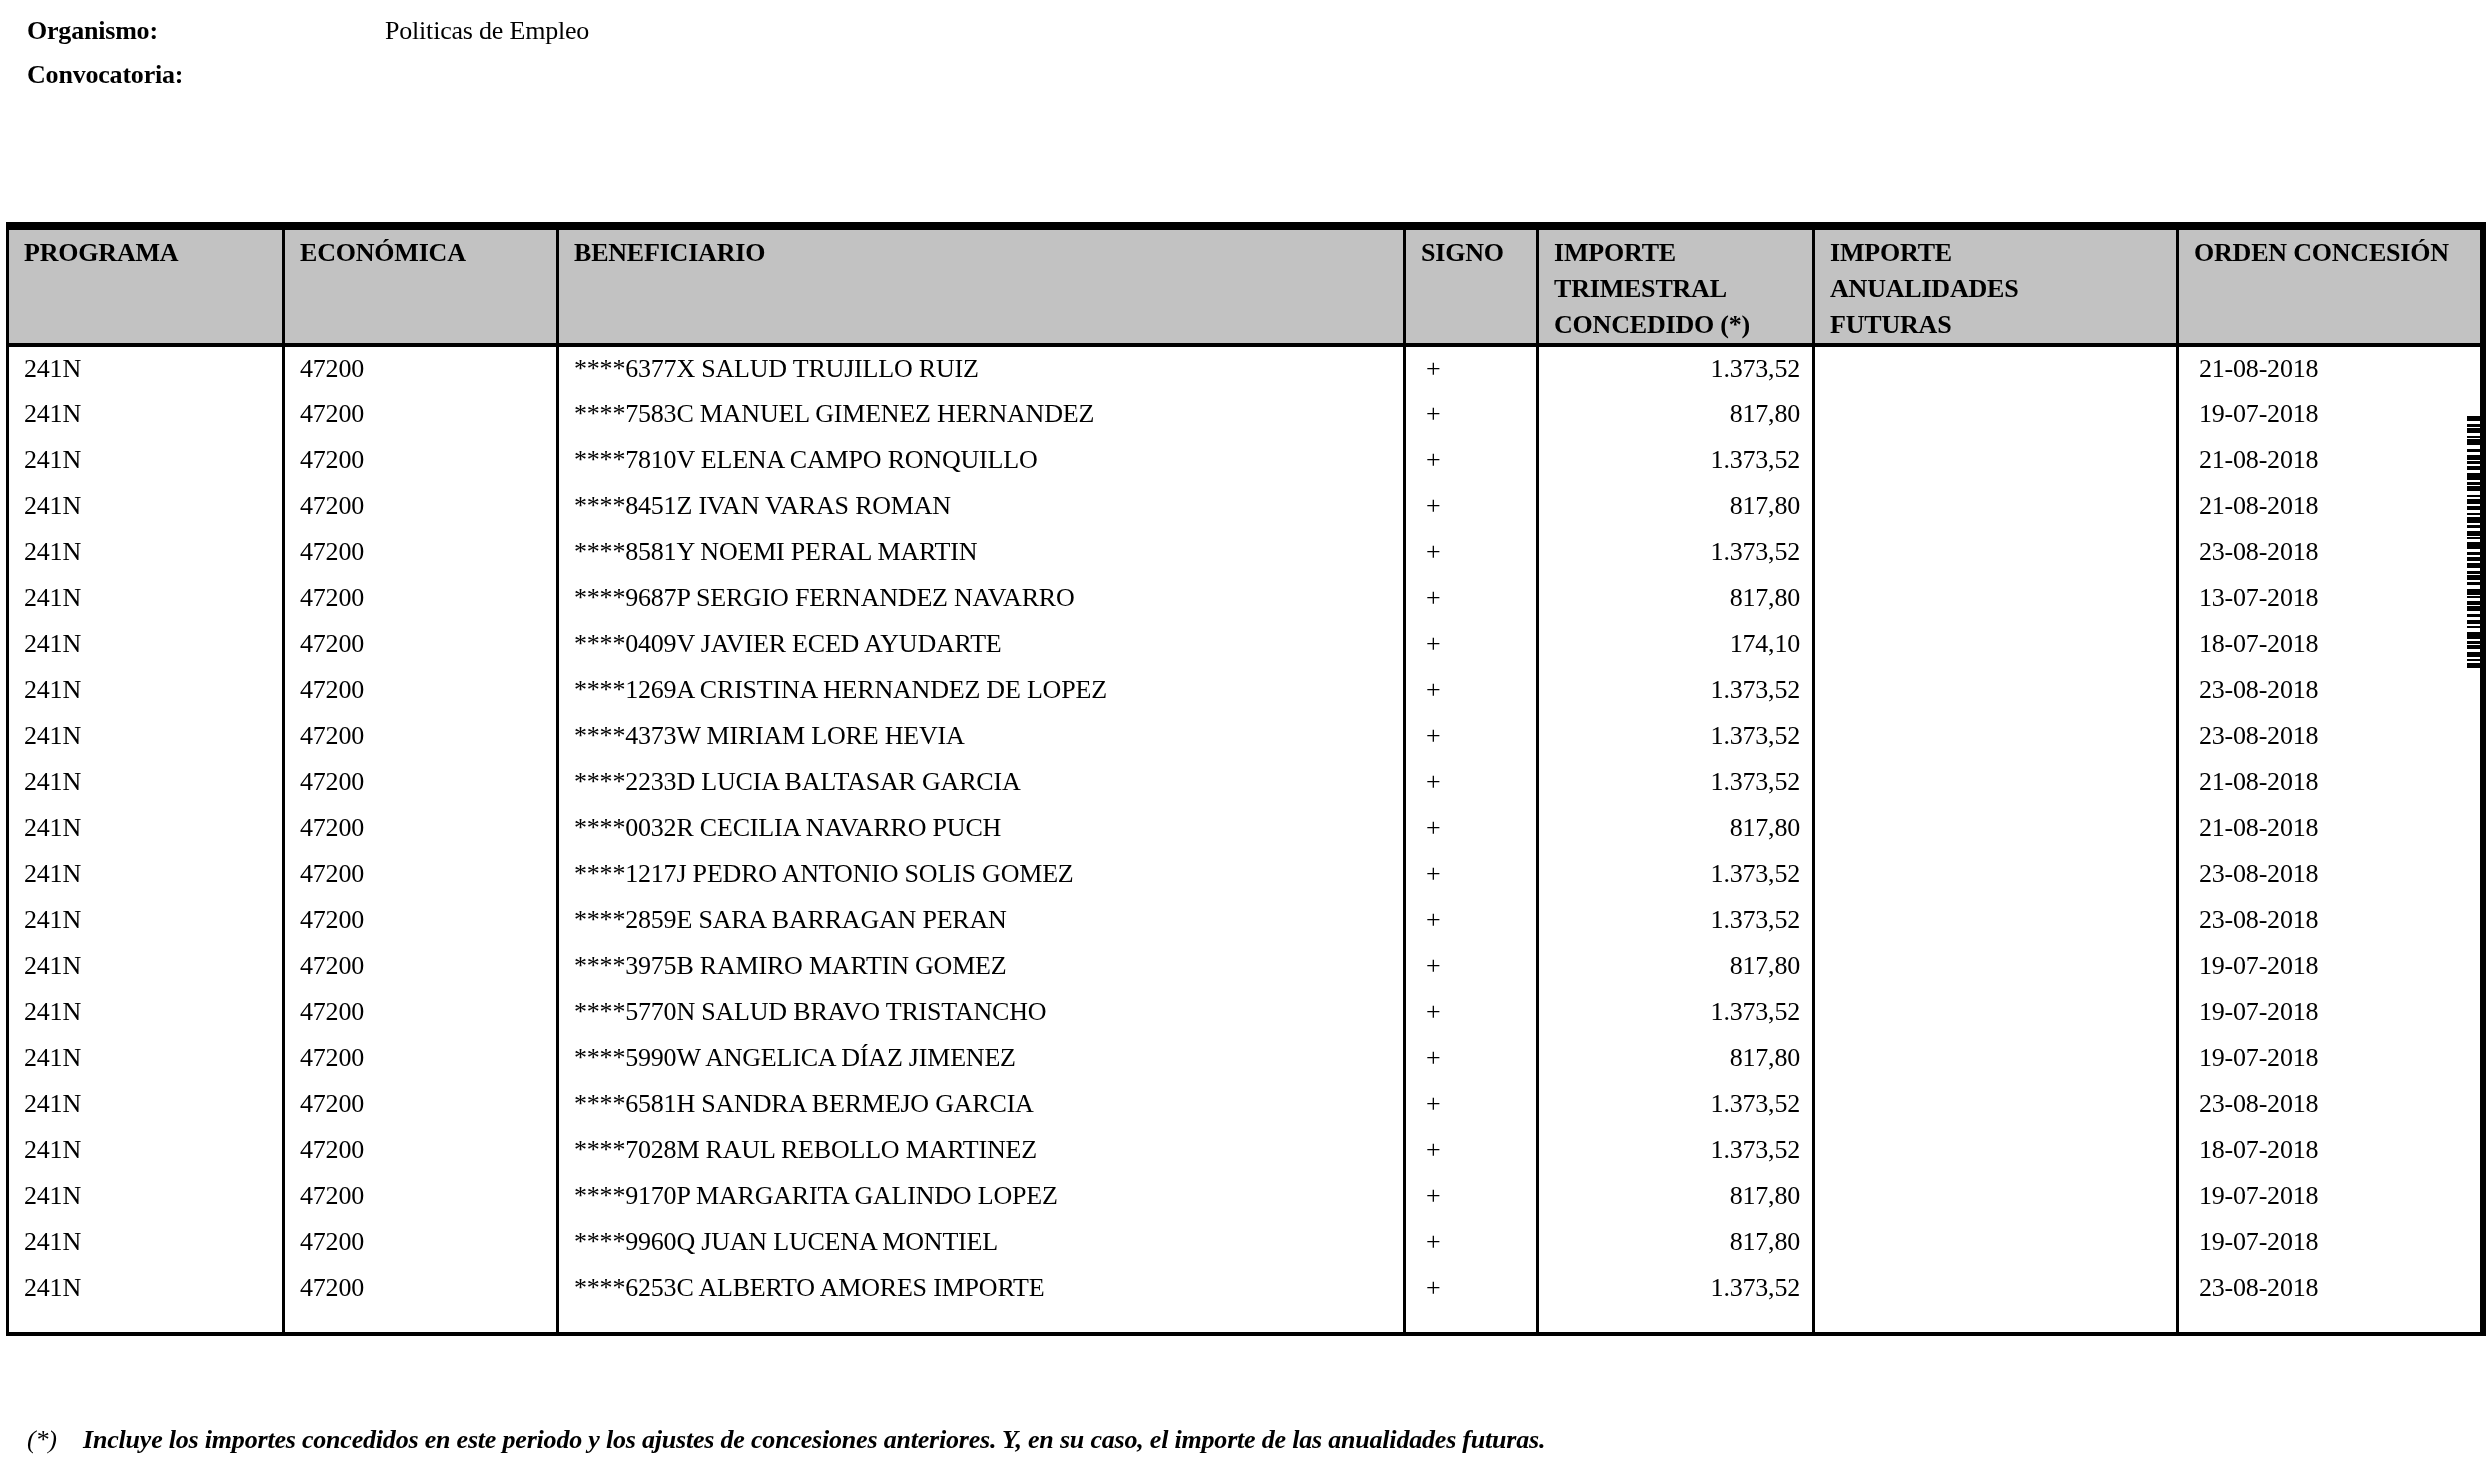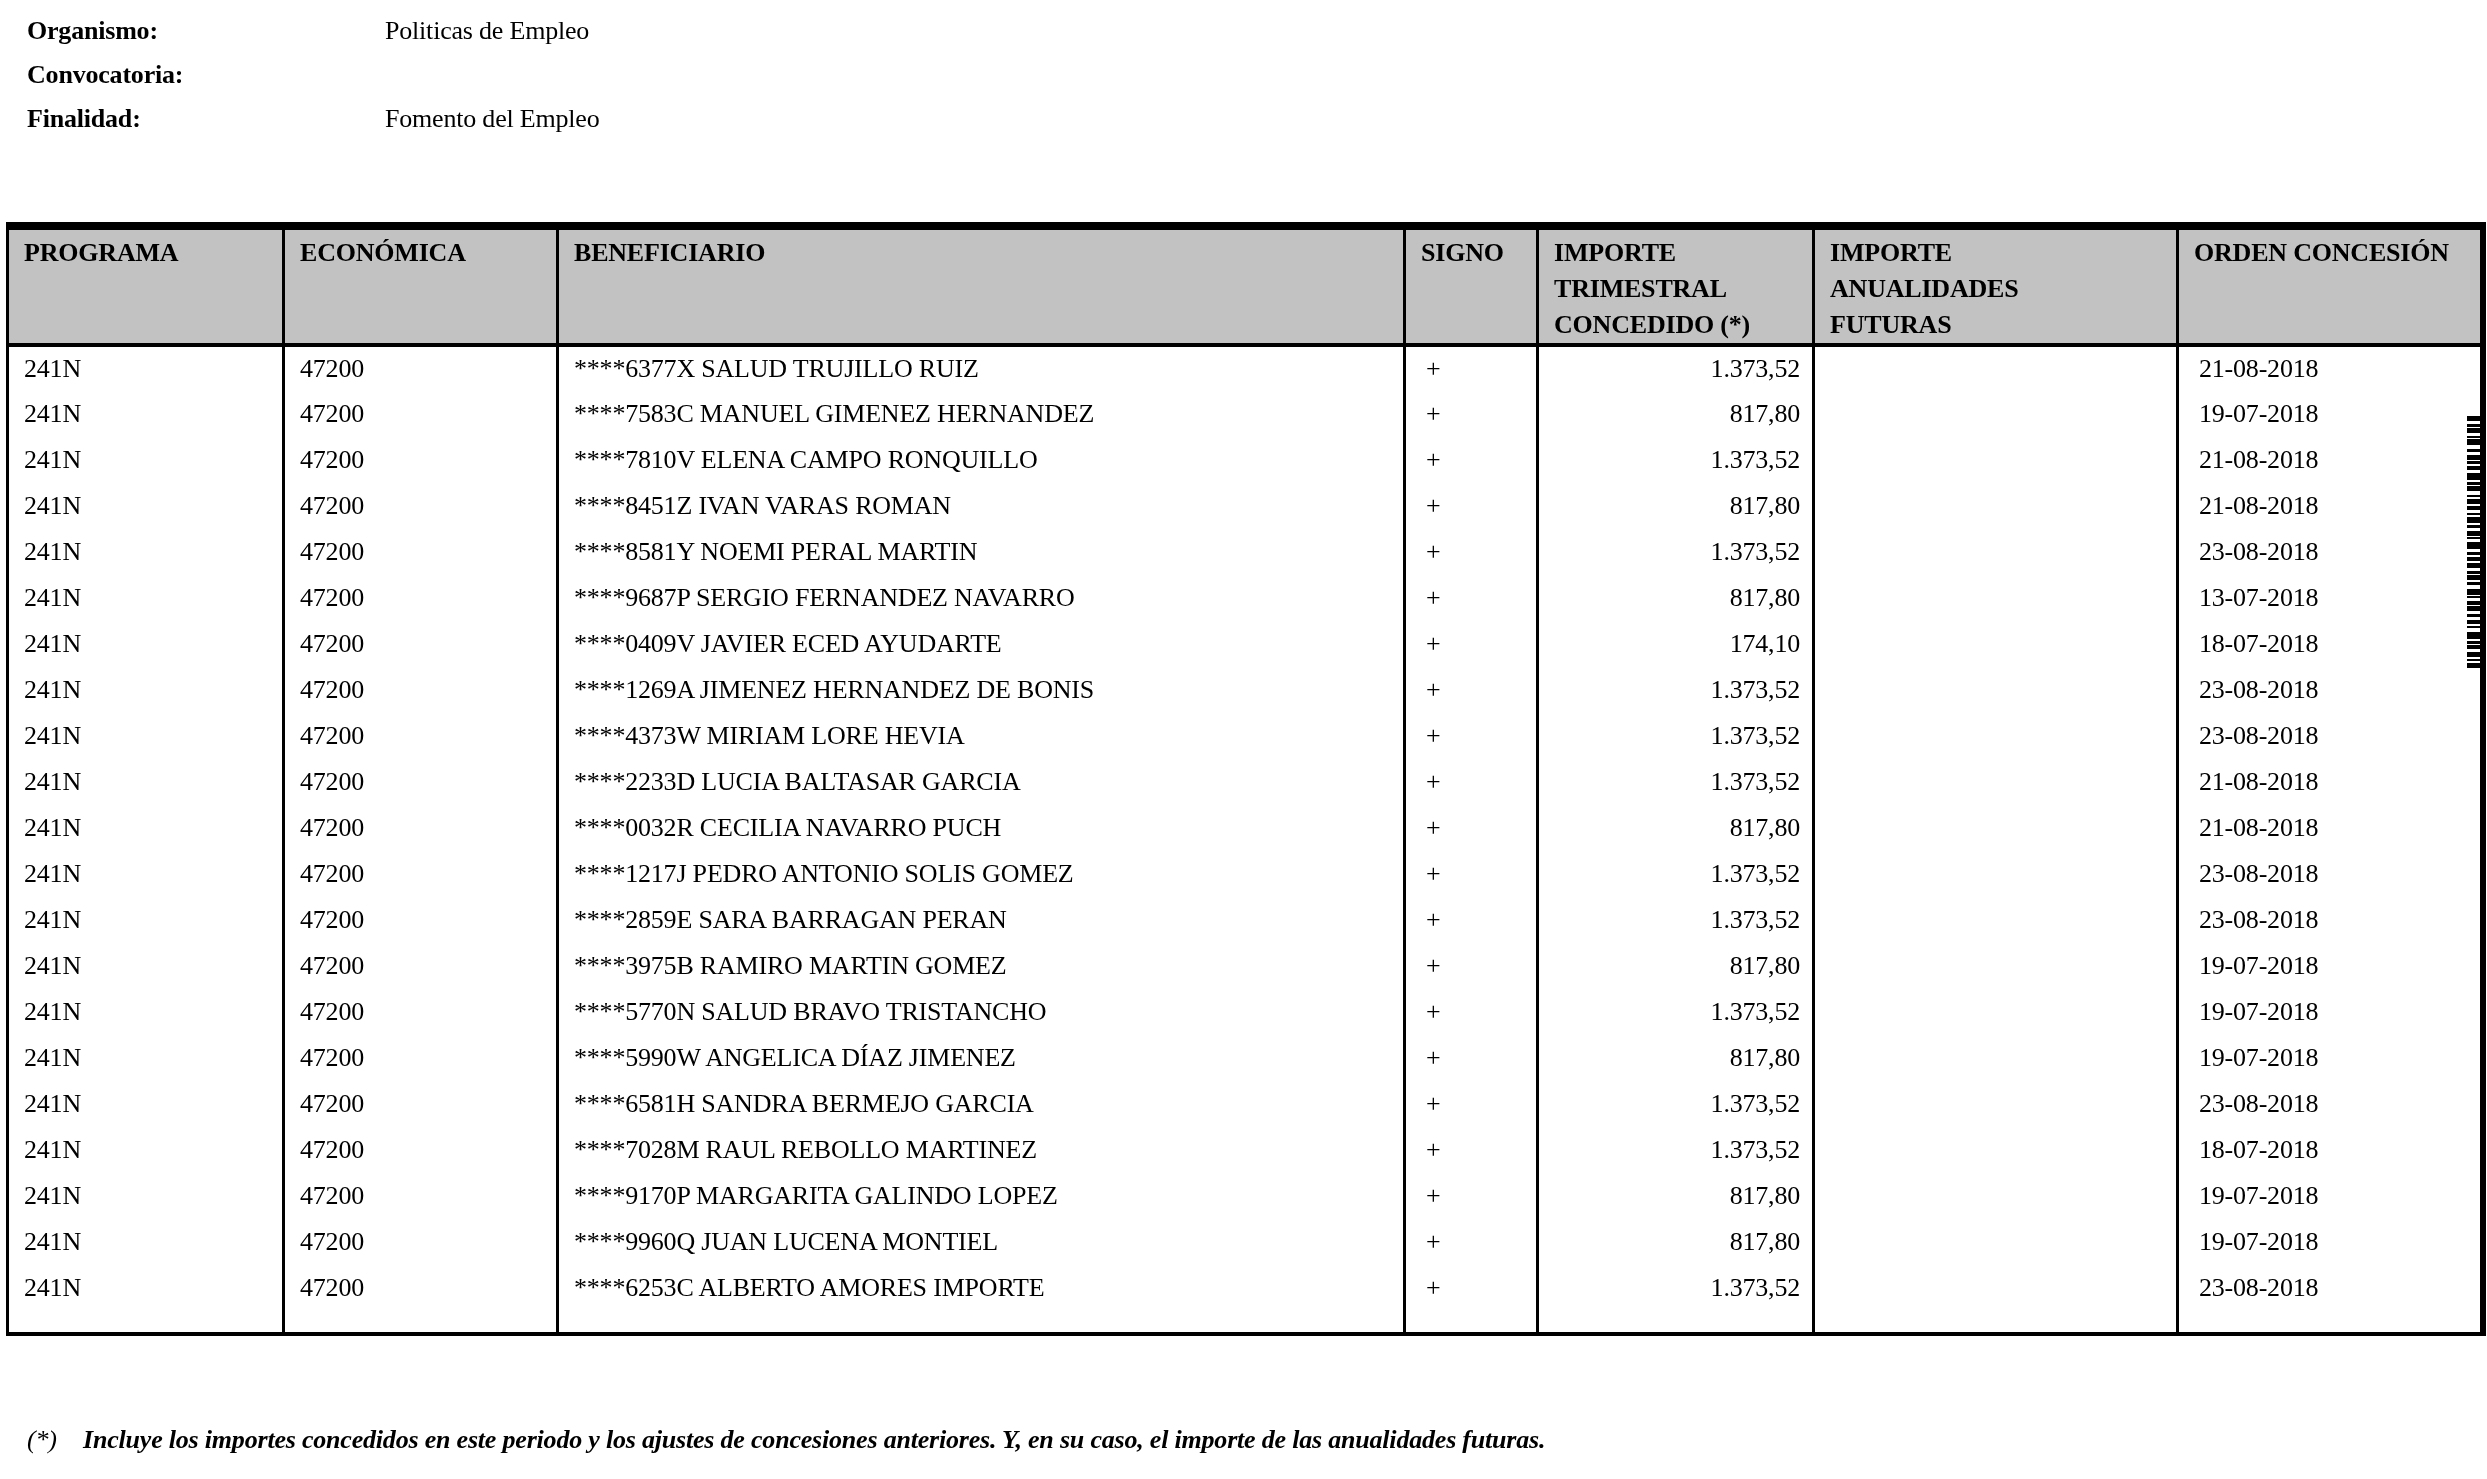--- a/index.html
+++ b/index.html
@@ -80,24 +80,20 @@
 <div class="page">
 
   <div class="meta">
     <div class="meta-row">
       <div class="meta-label">Organismo:</div>
       <div class="meta-value">Politicas de Empleo</div>
     </div>
     <div class="meta-row">
       <div class="meta-label">Convocatoria:</div>
     </div>
-    <div class="meta-row">
-      <div class="meta-label">Finalidad:</div>
-      <div class="meta-value">Fomento del Empleo</div>
-    </div>
   </div>
 
   <table class="grants">
     <colgroup>
       <col style="width:276px">
       <col style="width:274px">
       <col style="width:847px">
       <col style="width:133px">
       <col style="width:276px">
       <col style="width:364px">
@@ -178,21 +174,21 @@
           <td>47200</td>
           <td>****0409V JAVIER ECED AYUDARTE</td>
           <td class="signo">+</td>
           <td class="num">174,10</td>
           <td class="num"></td>
           <td class="fecha">18-07-2018</td>
         </tr>
         <tr>
           <td>241N</td>
           <td>47200</td>
-          <td>****1269A JIMENEZ HERNANDEZ DE BONIS</td>
+          <td>****1269A CRISTINA HERNANDEZ DE LOPEZ</td>
           <td class="signo">+</td>
           <td class="num">1.373,52</td>
           <td class="num"></td>
           <td class="fecha">23-08-2018</td>
         </tr>
         <tr>
           <td>241N</td>
           <td>47200</td>
           <td>****4373W MIRIAM LORE HEVIA</td>
           <td class="signo">+</td>

